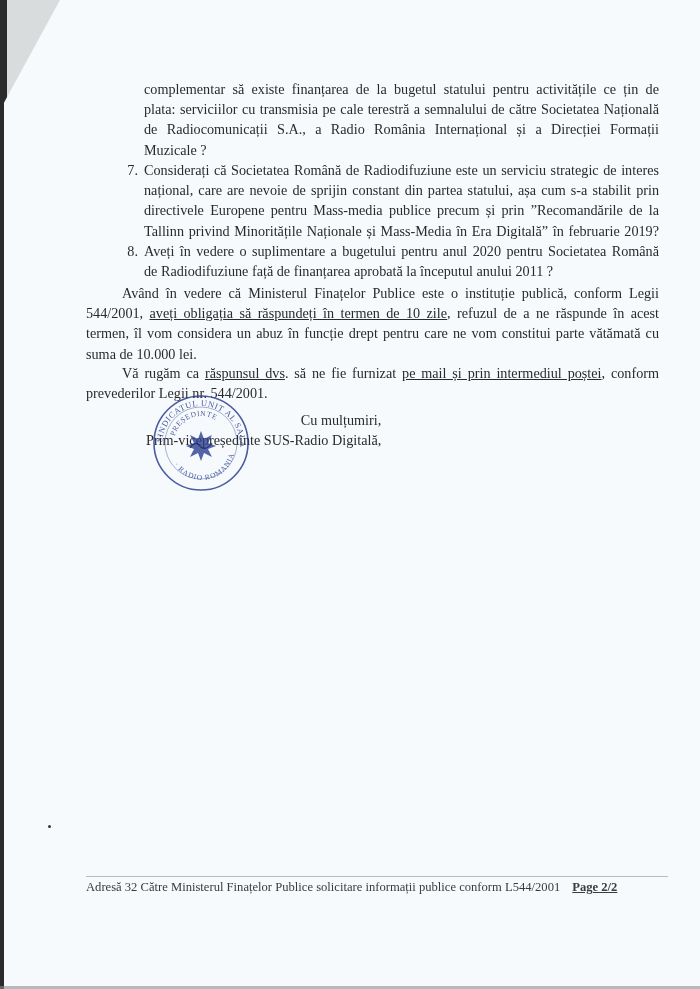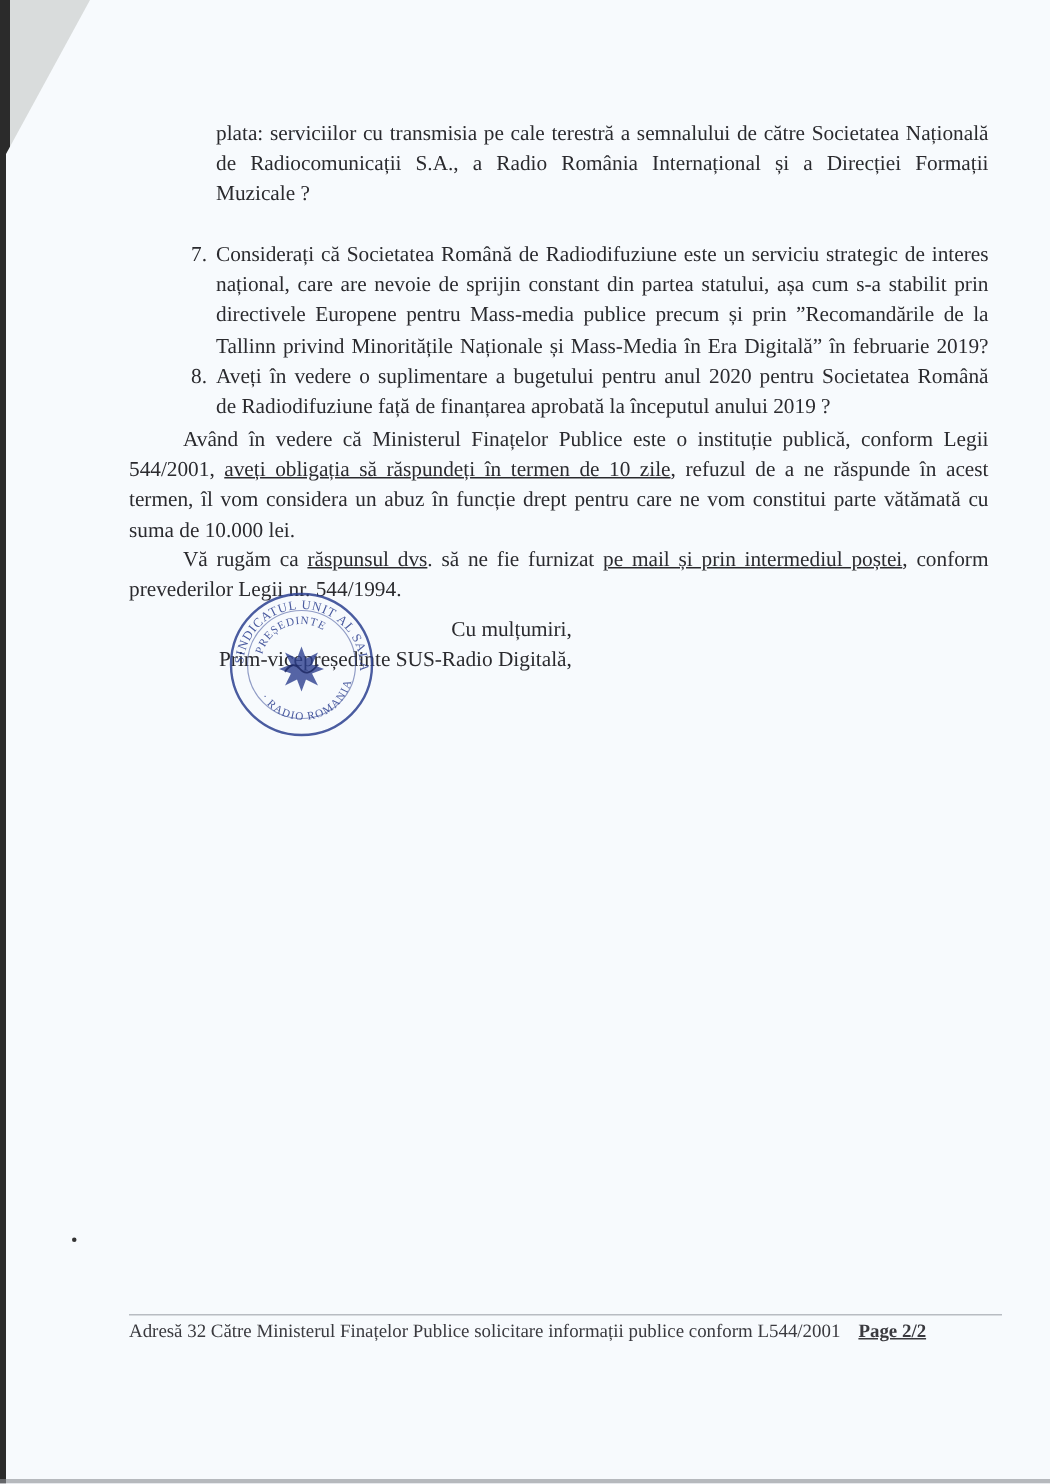--- a/index.html
+++ b/index.html
@@ -38,51 +38,52 @@
 </head>
 <body>
 
 <div class="scan-edge-left"></div>
 <div class="scan-corner"></div>
 <div class="scan-bottom"></div>
 <div class="speck"></div>
 
 <div class="page-text" style="top:79px;">
   <div class="cont">
+    <span class="line-j">complementar să existe finanțarea de la bugetul statului pentru activitățile ce țin de</span>
     <span class="line-j">plata: serviciilor cu transmisia pe cale terestră a semnalului de către Societatea Națională</span>
     <span class="line-j">de Radiocomunicații S.A., a Radio România Internațional și a Direcției Formații</span>
     <span style="display:block">Muzicale ?</span>
   </div>
 </div>
 
 <div class="list" style="top:160px;">
   <div class="list-item">
     <span class="list-num">7.</span>
     <span class="line-j">Considerați că Societatea Română de Radiodifuziune este un serviciu strategic de interes</span>
     <span class="line-j">național, care are nevoie de sprijin constant din partea statului, așa cum s-a stabilit prin</span>
     <span class="line-j">directivele Europene pentru Mass-media publice precum și prin ”Recomandările de la</span>
     <span class="line-j">Tallinn privind Minoritățile Naționale și Mass-Media în Era Digitală” în februarie 2019?</span>
   </div>
   <div class="list-item">
     <span class="list-num">8.</span>
     <span class="line-j">Aveți în vedere o suplimentare a bugetului pentru anul 2020 pentru Societatea Română</span>
-    <span style="display:block">de Radiodifuziune față de finanțarea aprobată la începutul anului 2019 ?</span>
+    <span style="display:block">de Radiodifuziune față de finanțarea aprobată la începutul anului 2011 ?</span>
   </div>
 </div>
 
 <div class="page-text" style="top:283px; left:86px; width:573px;">
   <span class="line-j"><span class="indent"></span><span>Având în vedere că Ministerul Finațelor Publice este o instituție publică, conform Legii</span></span>
   <span class="line-j"><span>544/2001, </span><span class="ul">aveți obligația să răspundeți în termen de 10 zile</span><span>, refuzul de a ne răspunde în acest</span></span>
   <span class="line-j">termen, îl vom considera un abuz în funcție drept pentru care ne vom constitui parte vătămată cu</span>
   <span style="display:block">suma de 10.000 lei.</span>
 </div>
 
 <div class="page-text" style="top:363px; left:86px; width:573px;">
   <span class="line-j"><span class="indent"></span><span>Vă rugăm ca </span><span class="ul">răspunsul dvs</span><span>. să ne fie furnizat </span><span class="ul">pe mail și prin intermediul poștei</span><span>, conform</span></span>
-  <span style="display:block">prevederilor Legii nr. 544/1994.</span>
+  <span style="display:block">prevederilor Legii nr. 544/2001.</span>
 </div>
 
 <div class="sig" style="top:410px; left:146px;text-align:right;">
   <div>Cu mulțumiri,</div>
   <div>Prim-vicepreședinte SUS-Radio Digitală,</div>
 </div>
 
 <svg class="stamp" viewBox="0 0 102 100">
   <defs>
     <path id="arcTop" d="M 12,52 A 39,39 0 0 1 90,52"></path>

